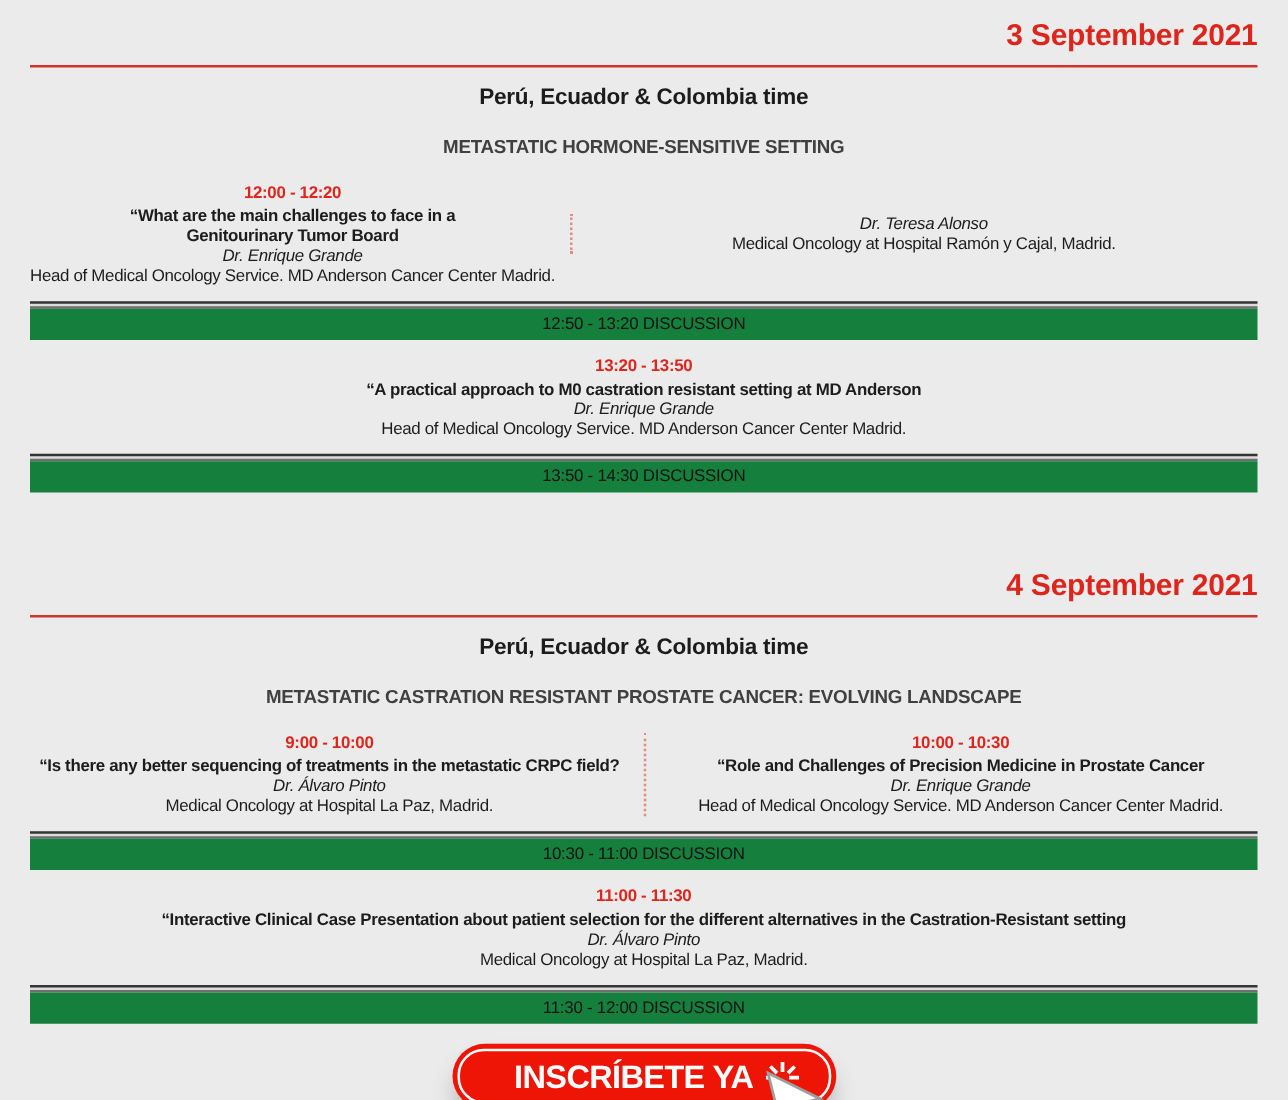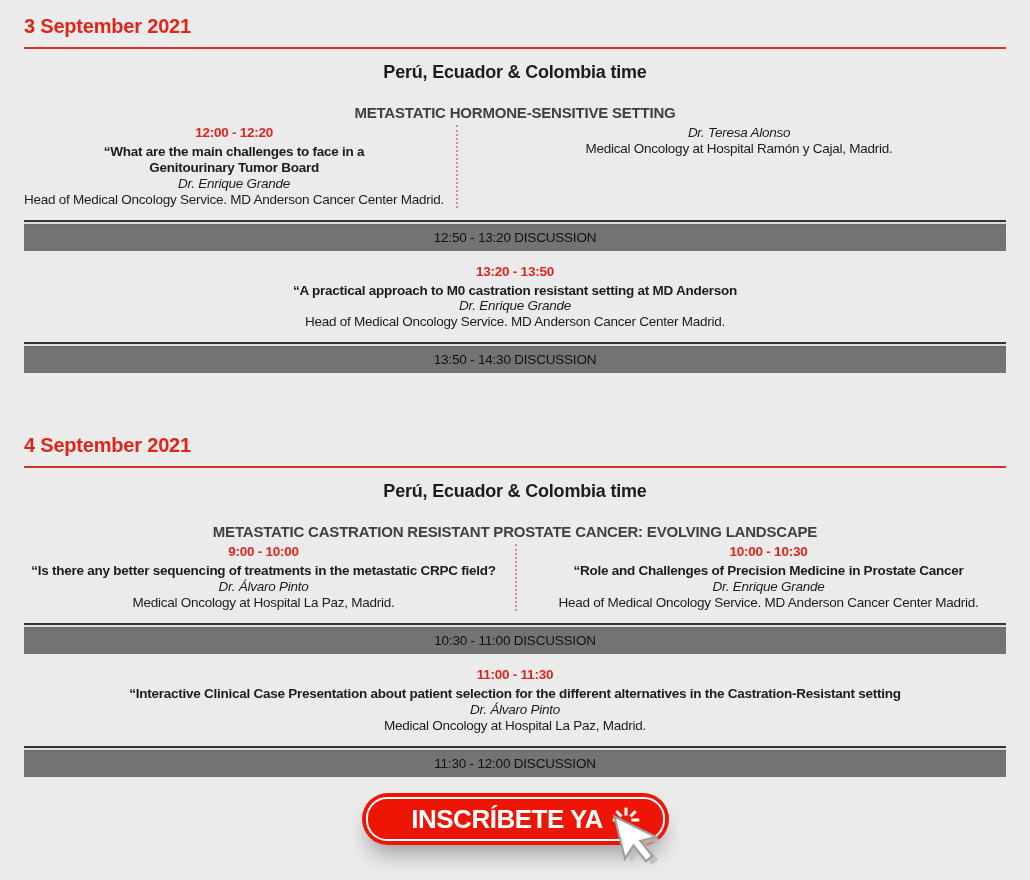--- a/index.html
+++ b/index.html
@@ -7,47 +7,47 @@
     position:relative;
     width:1030px;height:880px;
     background:#ebebeb;
     font-family:"Liberation Sans", sans-serif;
     color:#1c1c1c;
     overflow:hidden;
   }
   .content{padding:0 24px;}
   .date-title{
     margin:0;padding-top:15px;
-    text-align:left;
-    font-size:20px;font-weight:bold;
+    text-align:right;
+    font-size:24px;font-weight:bold;
     color:#de251c;letter-spacing:-0.2px;
   }
   .red-rule{height:2px;background:#d2342b;margin-top:9px;}
   .timezone{margin:13px 0 0;text-align:center;font-size:18px;font-weight:bold;letter-spacing:-0.2px;}
   .section-heading{
     margin:21px 0 0;text-align:center;
     font-size:15px;font-weight:bold;color:#404040;letter-spacing:-0.2px;
   }
-  .sessions-row{display:flex;margin-top:4px;}
+  .sessions-row{display:flex;margin-top:20px;align-items:center;}
   .session{text-align:center;font-size:13.5px;}
   .session p{margin:0;line-height:1.18;letter-spacing:-0.25px;}
   .session .time{color:#de251c;font-weight:bold;margin-bottom:3px;}
   .session .title{font-weight:bold;}
   .session .speaker{font-style:italic;}
   .d1-left{width:44%;padding-right:12px;box-sizing:border-box;}
   .d1-right{width:56%;padding-left:14px;box-sizing:border-box;}
   .d2-left{width:50%;padding-right:12px;box-sizing:border-box;}
   .d2-right{width:50%;padding-left:14px;box-sizing:border-box;}
   .with-divider{border-left:2px dotted rgba(222,60,50,0.55);}
   .narrow-title{max-width:345px;margin-left:auto !important;margin-right:auto !important;}
   .session.full{margin-top:13px;}
   .disc{margin-top:12px;}
   .disc-lines{height:2px;background:#dcdcdc;border-top:2px solid #343434;border-bottom:2px solid #6e6e6e;}
   .disc-text{
-    background:#737373;text-align:center;
+    background:#15803d;text-align:center;
     font-size:13.5px;letter-spacing:-0.2px;
     padding:4px 0 6px;color:#111;
   }
   .day2{margin-top:46px;}
   .button-row{position:relative;width:307px;margin:16px auto 0;height:52px;}
   .register-btn{
     position:relative;
     display:flex;align-items:center;justify-content:center;
     width:307px;height:52px;
     background:#ee1506;border:none;border-radius:26px;

